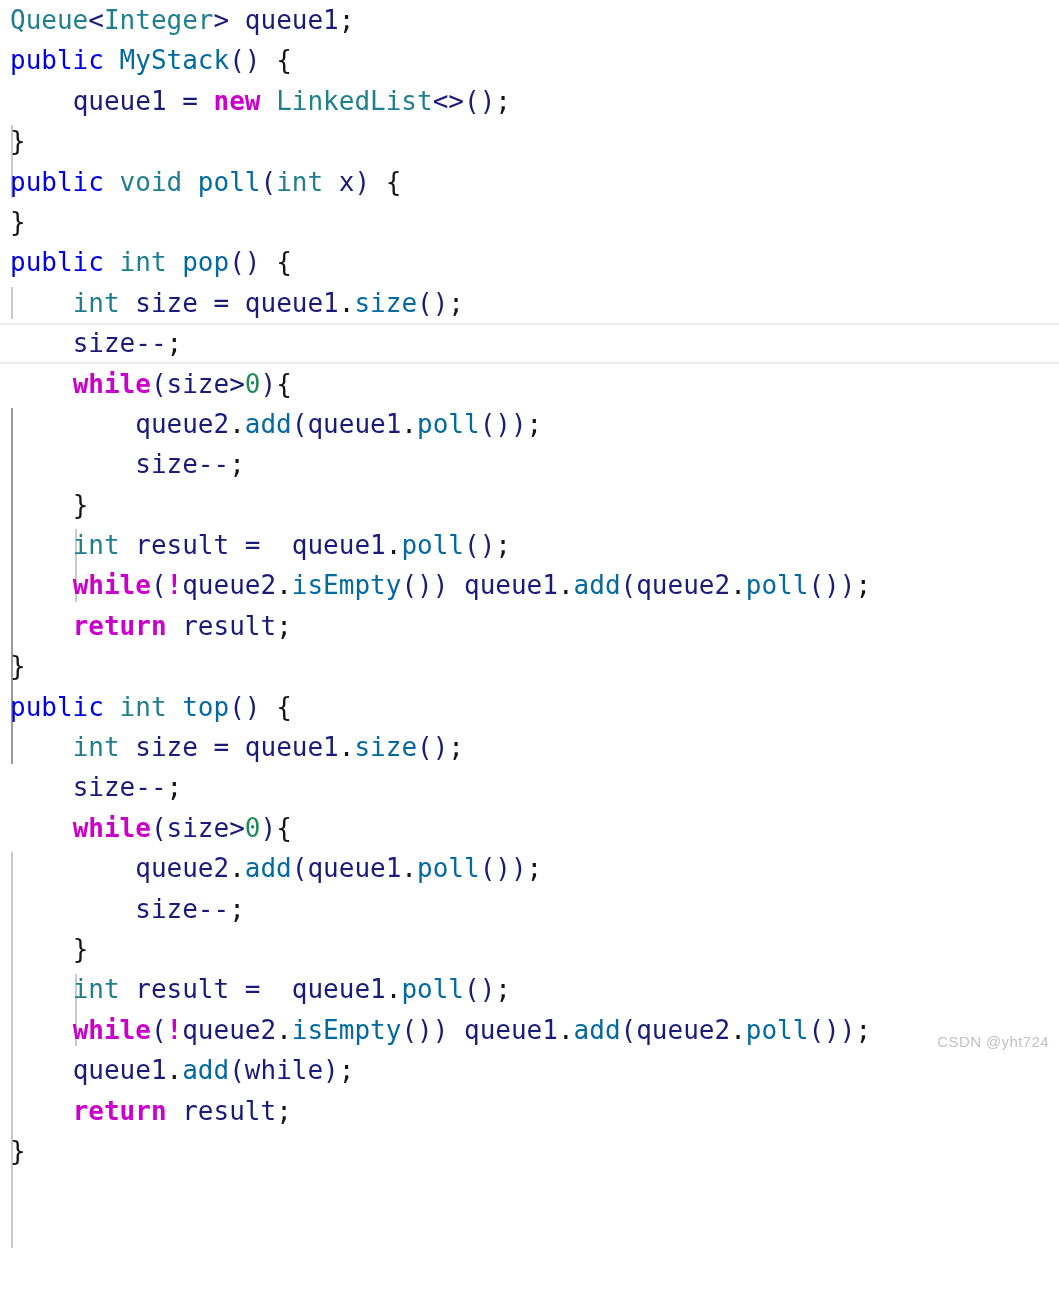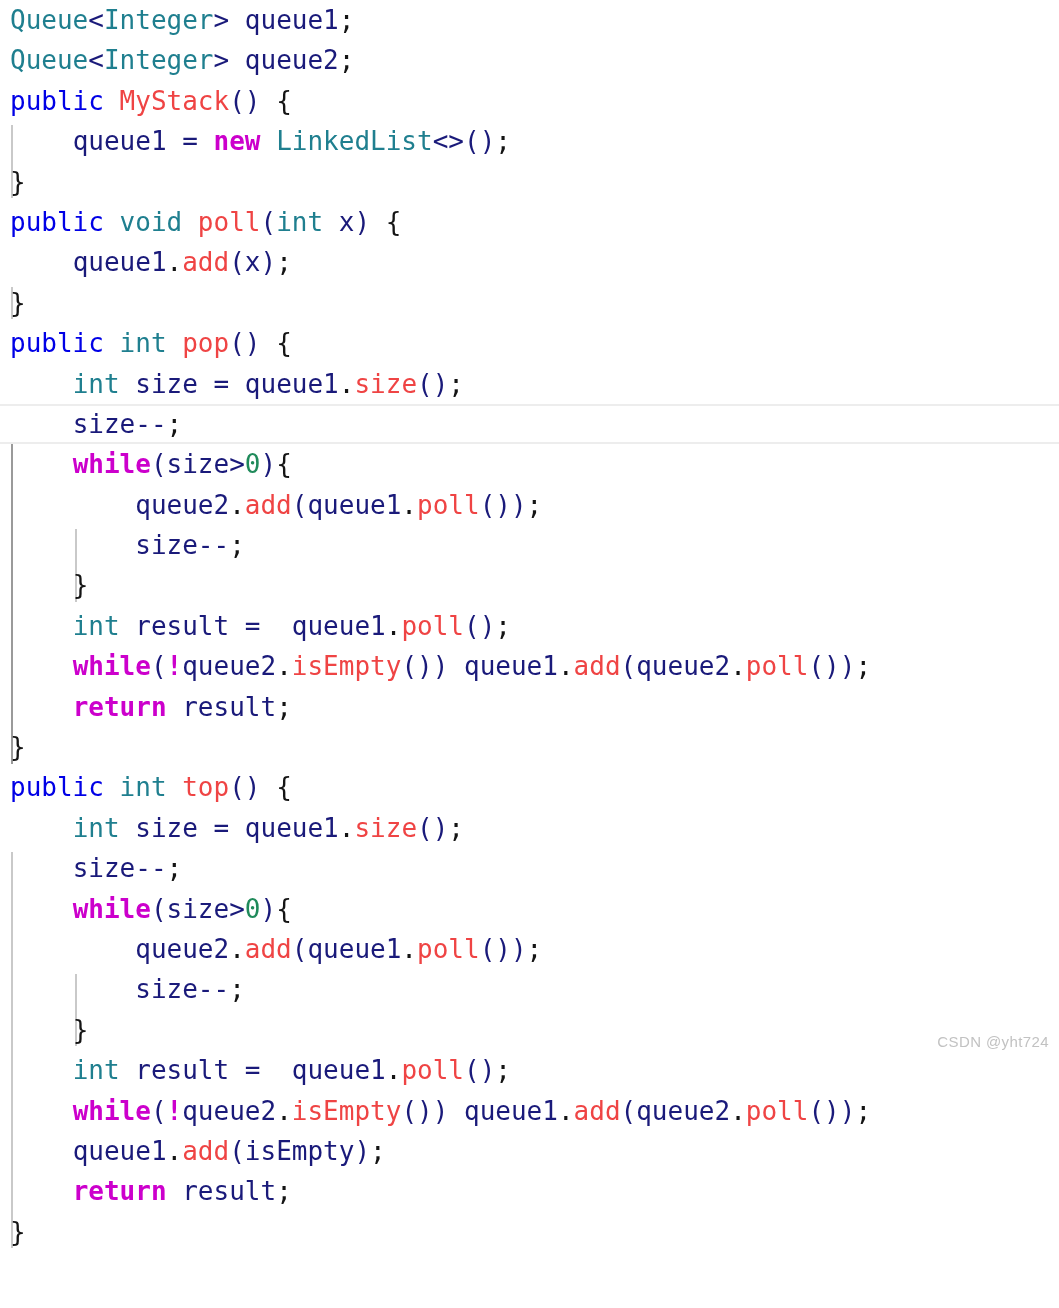--- a/index.html
+++ b/index.html
@@ -49,21 +49,21 @@
   }
   .guide.active {
     background: #9a9a9a;
   }
 
   
   .kw        { color: #0000e6; }  
   .kw2       { color: #cc00cc; font-weight: bold; }  
   .type      { color: #1f7f8f; }  
   .ident     { color: #1a1a7a; }  
-  .method    { color: #ef4444; }  
+  .method    { color: #0369a1; }  
   .num       { color: #1f8a5a; }  
   .punc      { color: #141414; }  
   .op        { color: #1a1a7a; }  
 
   #watermark {
     position: absolute;
     right: 10px;
     bottom: 10px;
     font-family: "Liberation Sans", sans-serif;
     font-size: 15px;
@@ -79,26 +79,24 @@
   <div id="guides">
       <div class="guide" style="left: 11px; top: 125.2px; height: 72.8px;"></div>
       <div class="guide" style="left: 11px; top: 286.8px; height: 32.4px;"></div>
       <div class="guide active" style="left: 11px; top: 408px; height: 355.6px;"></div>
       <div class="guide" style="left: 75px; top: 529.2px; height: 72.8px;"></div>
       <div class="guide" style="left: 11px; top: 852.4px; height: 396px;"></div>
       <div class="guide" style="left: 75px; top: 973.6px; height: 72.8px;"></div>
     </div>
   <div id="code">
       <div class="code-line"><span class="type">Queue</span><span class="ident">&lt;</span><span class="type">Integer</span><span class="ident">&gt;</span> <span class="ident">queue1</span><span class="punc">;</span></div>
-      <div class="code-line"><span class="type">Queue</span><span class="ident">&lt;</span><span class="type">Integer</span><span class="ident">&gt;</span> <span class="ident">queue2</span><span class="punc">;</span></div>
       <div class="code-line"><span class="kw">public</span> <span class="method">MyStack</span><span class="ident">()</span> <span class="punc">{</span></div>
       <div class="code-line">    <span class="ident">queue1</span> <span class="op">=</span> <span class="kw2">new</span> <span class="type">LinkedList</span><span class="ident">&lt;&gt;()</span><span class="punc">;</span></div>
       <div class="code-line"><span class="punc">}</span></div>
       <div class="code-line"><span class="kw">public</span> <span class="type">void</span> <span class="method">poll</span><span class="ident">(</span><span class="type">int</span> <span class="ident">x)</span> <span class="punc">{</span></div>
-      <div class="code-line">    <span class="ident">queue1</span><span class="punc">.</span><span class="method">add</span><span class="ident">(x)</span><span class="punc">;</span></div>
       <div class="code-line"><span class="punc">}</span></div>
       <div class="code-line"><span class="kw">public</span> <span class="type">int</span> <span class="method">pop</span><span class="ident">()</span> <span class="punc">{</span></div>
       <div class="code-line">    <span class="type">int</span> <span class="ident">size</span> <span class="op">=</span> <span class="ident">queue1</span><span class="punc">.</span><span class="method">size</span><span class="ident">()</span><span class="punc">;</span></div>
       <div class="code-line current">    <span class="ident">size</span><span class="op">--</span><span class="punc">;</span></div>
       <div class="code-line">    <span class="kw2">while</span><span class="ident">(size&gt;</span><span class="num">0</span><span class="ident">)</span><span class="punc">{</span></div>
       <div class="code-line">        <span class="ident">queue2</span><span class="punc">.</span><span class="method">add</span><span class="ident">(queue1</span><span class="punc">.</span><span class="method">poll</span><span class="ident">())</span><span class="punc">;</span></div>
       <div class="code-line">        <span class="ident">size</span><span class="op">--</span><span class="punc">;</span></div>
       <div class="code-line">    <span class="punc">}</span></div>
       <div class="code-line">    <span class="type">int</span> <span class="ident">result</span> <span class="op">=</span>  <span class="ident">queue1</span><span class="punc">.</span><span class="method">poll</span><span class="ident">()</span><span class="punc">;</span></div>
       <div class="code-line">    <span class="kw2">while</span><span class="ident">(</span><span class="kw2">!</span><span class="ident">queue2</span><span class="punc">.</span><span class="method">isEmpty</span><span class="ident">())</span> <span class="ident">queue1</span><span class="punc">.</span><span class="method">add</span><span class="ident">(queue2</span><span class="punc">.</span><span class="method">poll</span><span class="ident">())</span><span class="punc">;</span></div>
@@ -106,18 +104,18 @@
       <div class="code-line"><span class="punc">}</span></div>
       <div class="code-line"><span class="kw">public</span> <span class="type">int</span> <span class="method">top</span><span class="ident">()</span> <span class="punc">{</span></div>
       <div class="code-line">    <span class="type">int</span> <span class="ident">size</span> <span class="op">=</span> <span class="ident">queue1</span><span class="punc">.</span><span class="method">size</span><span class="ident">()</span><span class="punc">;</span></div>
       <div class="code-line">    <span class="ident">size</span><span class="op">--</span><span class="punc">;</span></div>
       <div class="code-line">    <span class="kw2">while</span><span class="ident">(size&gt;</span><span class="num">0</span><span class="ident">)</span><span class="punc">{</span></div>
       <div class="code-line">        <span class="ident">queue2</span><span class="punc">.</span><span class="method">add</span><span class="ident">(queue1</span><span class="punc">.</span><span class="method">poll</span><span class="ident">())</span><span class="punc">;</span></div>
       <div class="code-line">        <span class="ident">size</span><span class="op">--</span><span class="punc">;</span></div>
       <div class="code-line">    <span class="punc">}</span></div>
       <div class="code-line">    <span class="type">int</span> <span class="ident">result</span> <span class="op">=</span>  <span class="ident">queue1</span><span class="punc">.</span><span class="method">poll</span><span class="ident">()</span><span class="punc">;</span></div>
       <div class="code-line">    <span class="kw2">while</span><span class="ident">(</span><span class="kw2">!</span><span class="ident">queue2</span><span class="punc">.</span><span class="method">isEmpty</span><span class="ident">())</span> <span class="ident">queue1</span><span class="punc">.</span><span class="method">add</span><span class="ident">(queue2</span><span class="punc">.</span><span class="method">poll</span><span class="ident">())</span><span class="punc">;</span></div>
-      <div class="code-line">    <span class="ident">queue1</span><span class="punc">.</span><span class="method">add</span><span class="ident">(isEmpty)</span><span class="punc">;</span></div>
+      <div class="code-line">    <span class="ident">queue1</span><span class="punc">.</span><span class="method">add</span><span class="ident">(while)</span><span class="punc">;</span></div>
       <div class="code-line">    <span class="kw2">return</span> <span class="ident">result</span><span class="punc">;</span></div>
       <div class="code-line"><span class="punc">}</span></div>
     </div>
   <div id="watermark">CSDN @yht724</div>
 </div>
 
 </body></html>

